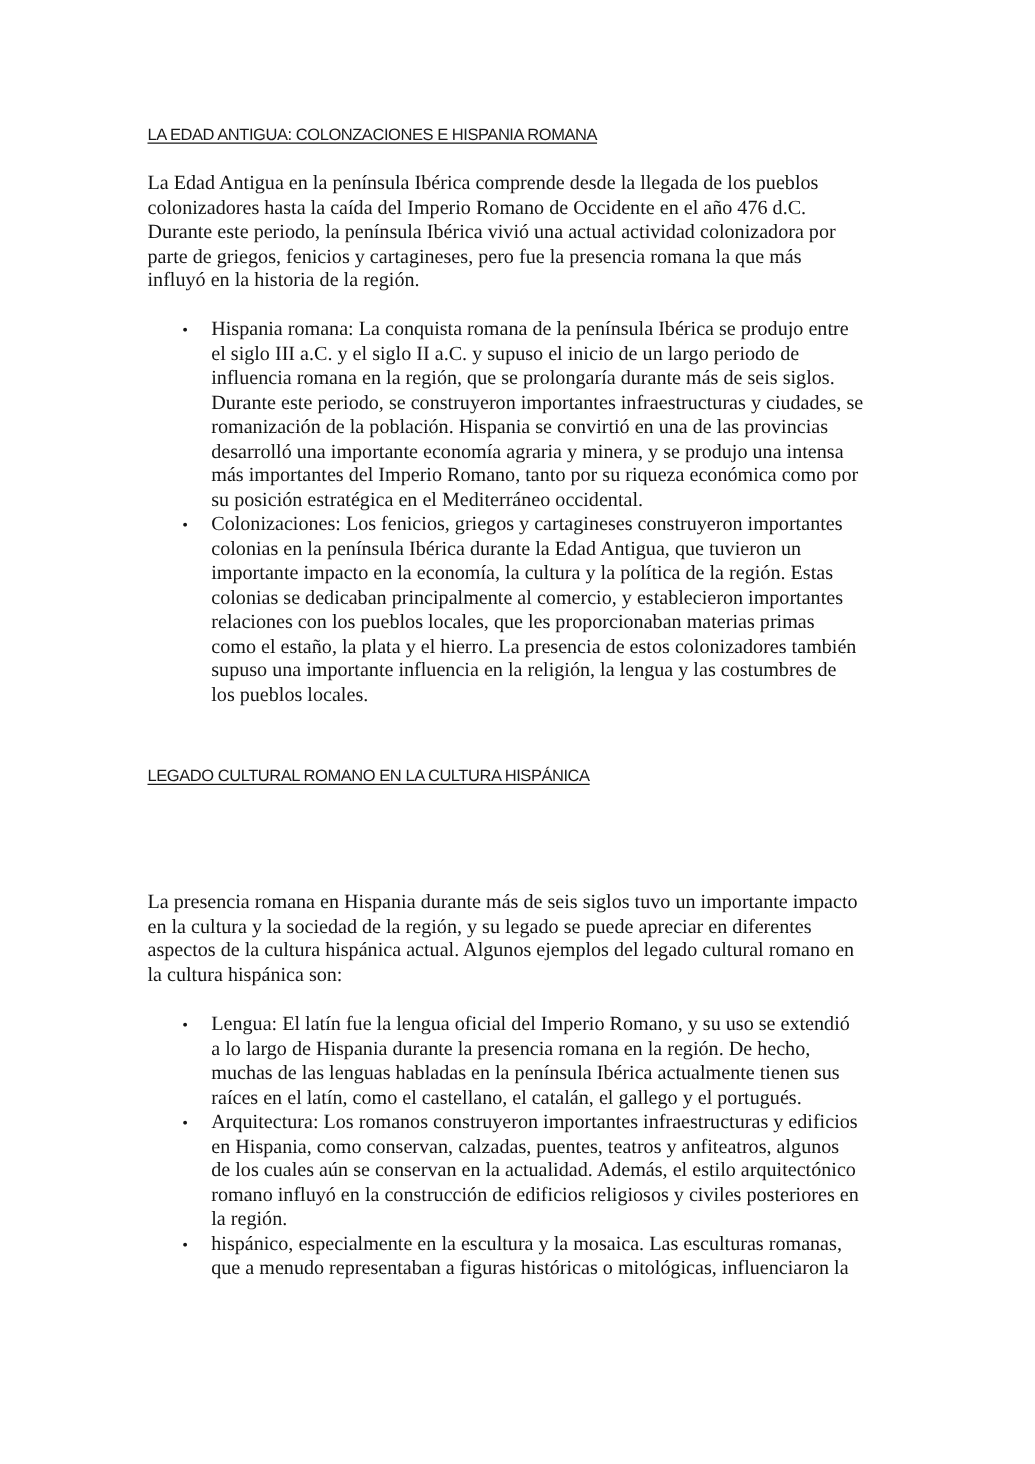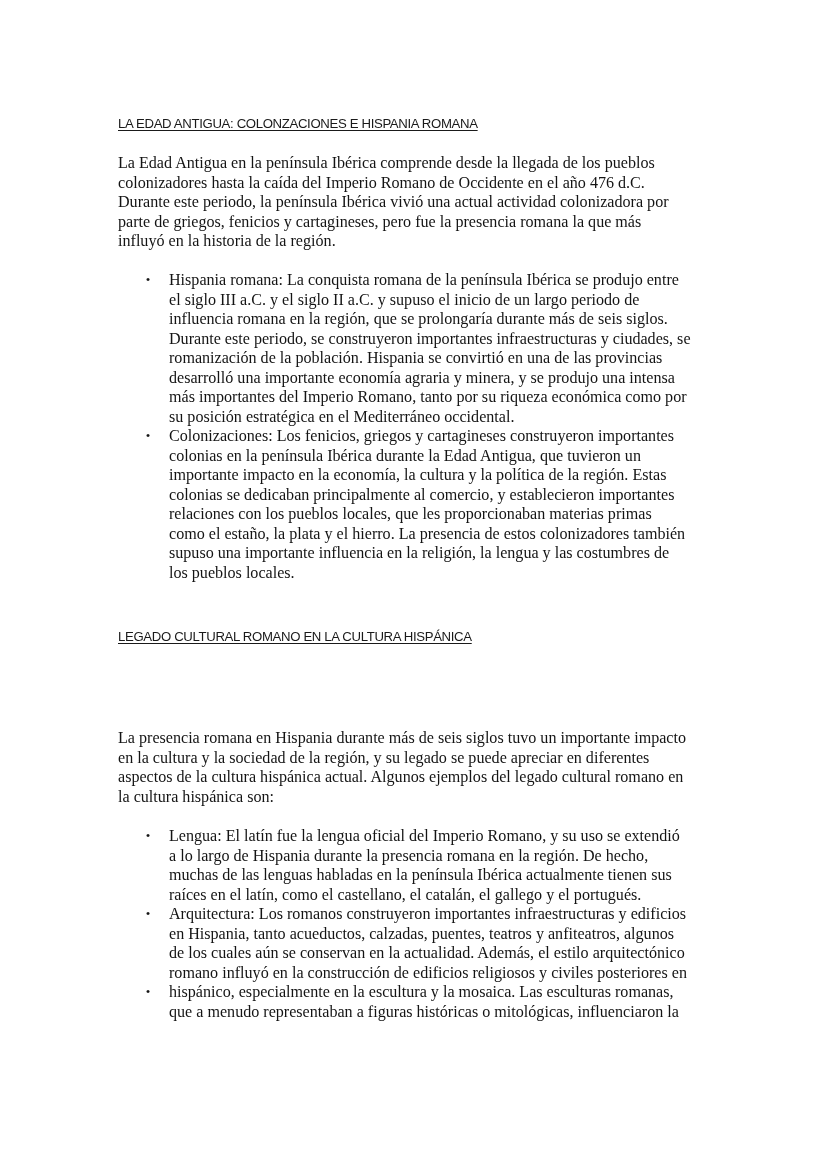--- a/index.html
+++ b/index.html
@@ -9,21 +9,21 @@
     }
     body {
       width: 828px;
       height: 1171px;
       position: relative;
       overflow: hidden;
       color: #111111;
     }
     .page {
       position: absolute;
-      left: 0; top: 16px;
+      left: 0; top: 0;
       width: 828px;
       height: 989px;
       background: #ffffff;
     }
     .heading {
       position: absolute;
       left: 118px;
       font-family: "Liberation Sans", "DejaVu Sans", sans-serif;
       font-size: 13.2px;
       letter-spacing: -0.35px;
@@ -125,23 +125,24 @@
     <li class="item">
       <span class="bullet">•</span>
       <span class="line">Lengua: El latín fue la lengua oficial del Imperio Romano, y su uso se extendió</span>
       <span class="line">a lo largo de Hispania durante la presencia romana en la región. De hecho,</span>
       <span class="line">muchas de las lenguas habladas en la península Ibérica actualmente tienen sus</span>
       <span class="line">raíces en el latín, como el castellano, el catalán, el gallego y el portugués.</span>
     </li>
     <li class="item">
       <span class="bullet">•</span>
       <span class="line">Arquitectura: Los romanos construyeron importantes infraestructuras y edificios</span>
-      <span class="line">en Hispania, tanto acueductos, calzadas, puentes, teatros y anfiteatros, algunos</span>
+      <span class="line">en Hispania, como conservan, calzadas, puentes, teatros y anfiteatros, algunos</span>
       <span class="line">de los cuales aún se conservan en la actualidad. Además, el estilo arquitectónico</span>
       <span class="line">romano influyó en la construcción de edificios religiosos y civiles posteriores en</span>
+      <span class="line">la región.</span>
     </li>
     <li class="item">
       <span class="bullet">•</span>
       <span class="line">hispánico, especialmente en la escultura y la mosaica. Las esculturas romanas,</span>
       <span class="line">que a menudo representaban a figuras históricas o mitológicas, influenciaron la</span>
     </li>
   </ul>
 
 </div>
 

